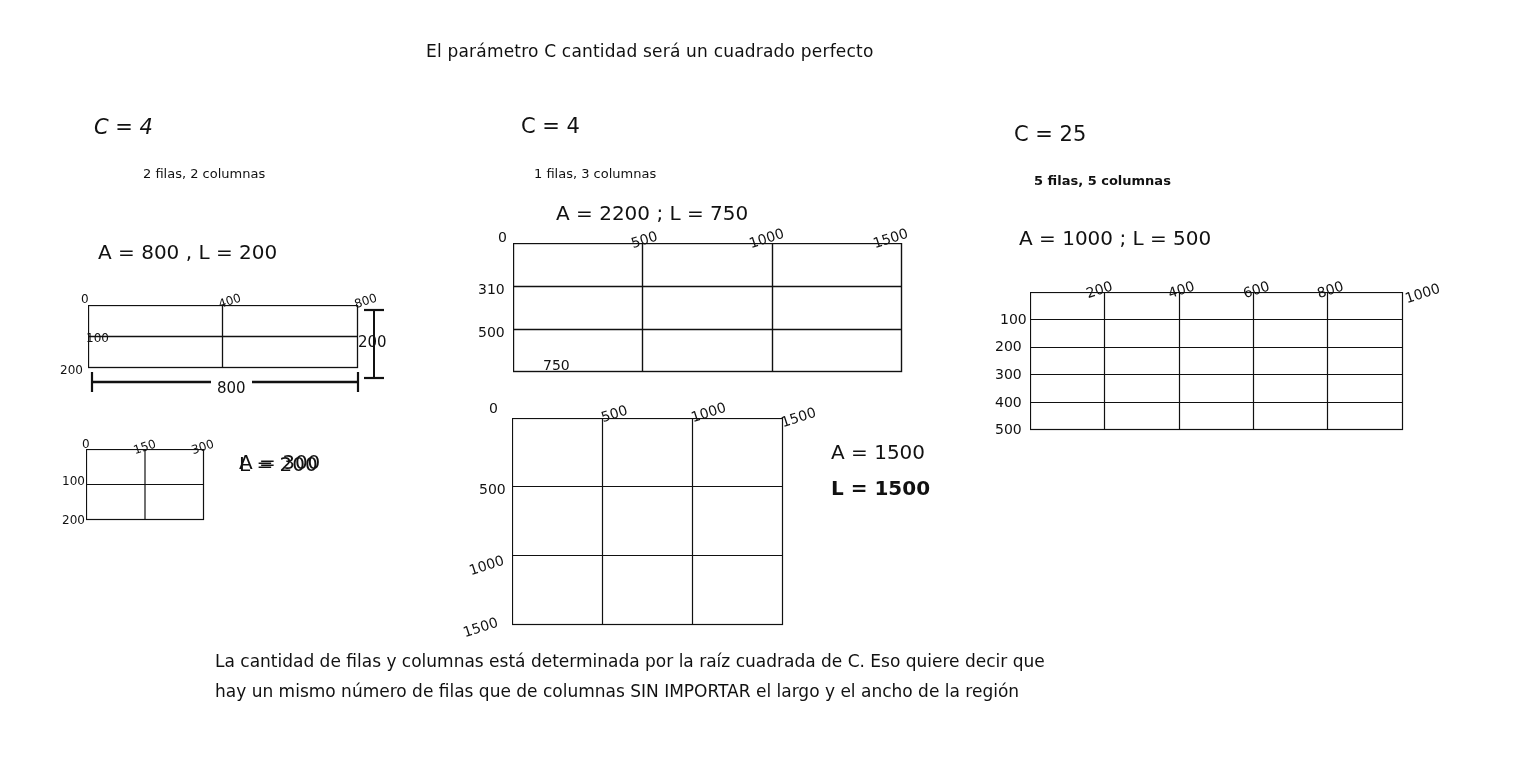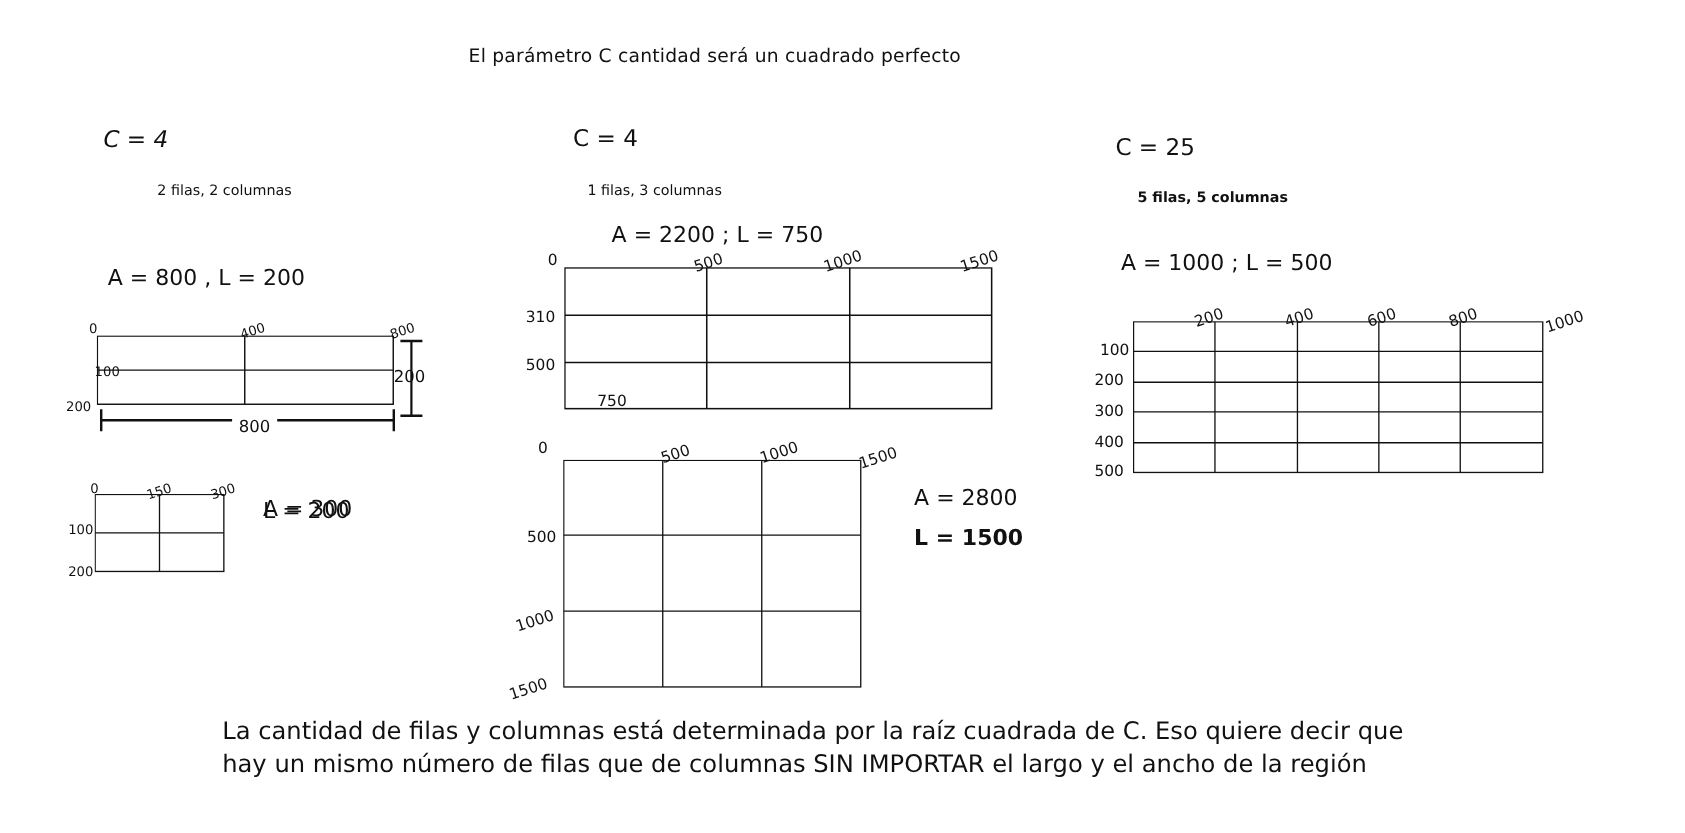--- a/index.html
+++ b/index.html
@@ -24,23 +24,24 @@
   }
   .section-head {
     font-size: 21px;
     white-space: nowrap;
   }
   .section-sub {
     font-size: 13px;
     white-space: nowrap;
   }
   .note {
-    font-size: 22px;
+    font-size: 17px;
     white-space: nowrap;
     line-height: 1.6;
+    margin-left: 13px;
   }
   .dim-label {
     font-size: 15px;
     white-space: nowrap;
   }
   .tick {
     font-size: 12px;
     white-space: nowrap;
   }
   .tick-lg {
@@ -147,21 +148,21 @@
   </svg>
 </div>
 <div class="abs tick-lg" style="left:489px; top:400px;">0</div>
 <div class="abs tick-lg rot-l" style="left:604px; top:409px;">500</div>
 <div class="abs tick-lg rot-l" style="left:694px; top:409px;">1000</div>
 <div class="abs tick-lg rot-l" style="left:784px; top:414px;">1500</div>
 <div class="abs tick-lg" style="left:479px; top:481px;">500</div>
 <div class="abs tick-lg rot-l" style="left:472px; top:562px;">1000</div>
 <div class="abs tick-lg rot-l" style="left:466px; top:624px;">1500</div>
 
-<div class="abs bigtext" style="left:831px; top:440px;">A = 2800</div>
+<div class="abs bigtext" style="left:831px; top:440px;">A = 1500</div>
 <div class="abs bigtext" style="left:831px; top:476px;font-weight:bold;">L = 1500</div>
 
 <div class="abs section-head" style="left:1014px; top:122px;">C = 25</div>
 <div class="abs section-sub" style="left:1034px; top:173px;font-weight:bold;">5 filas, 5 columnas</div>
 
 <div class="abs bigtext" style="left:1019px; top:226px;">A = 1000 ;  L = 500</div>
 
 <div class="grid-wrap" style="left:1030px; top:292px;">
   <svg width="374" height="139" viewBox="0 0 374 139">
     <rect x="0.5" y="0.5" width="372" height="137" fill="none" stroke="#111" stroke-width="1.2"></rect>

